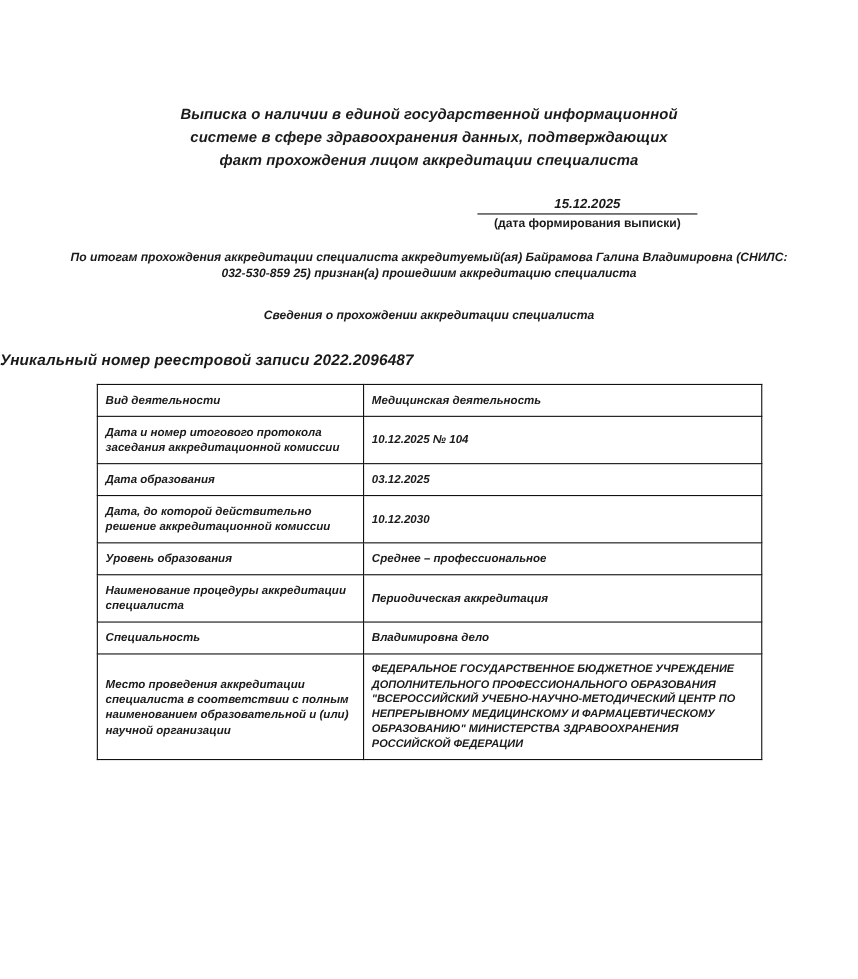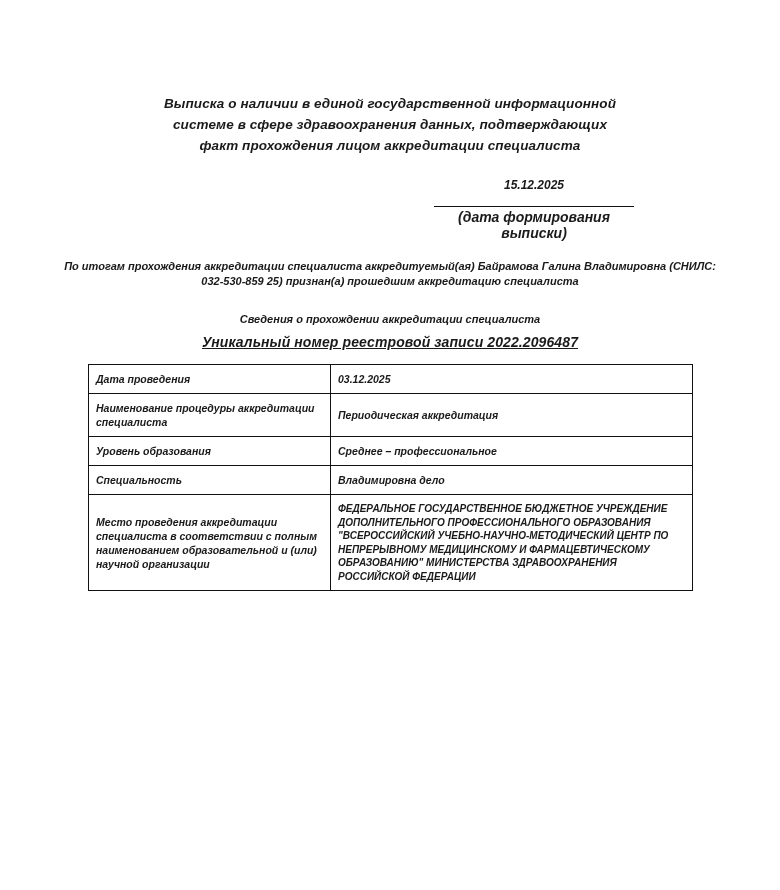--- a/index.html
+++ b/index.html
@@ -31,27 +31,26 @@
   
   .date-block {
     width: 200px;
     margin: 22px 146px 0 auto;
     text-align: center;
   }
   .date-value {
     font-size: 12px;
     font-weight: bold;
     font-style: italic;
-    padding-bottom: 14px;
+    padding-bottom: 2px;
     border-bottom: 1.6px solid #111111;
   }
   .date-caption {
-    font-size: 14px;
+    font-size: 11px;
     font-weight: bold;
-    font-style: italic;
     padding-top: 2px;
   }
   
   .intro {
     margin: 18px auto 16px auto;
     width: 672px;
     text-align: center;
     font-size: 11px;
     font-weight: bold;
     font-style: italic;
@@ -60,27 +59,25 @@
   
   .section-heading {
     margin-top: 24px;
     text-align: center;
     font-size: 11px;
     font-weight: bold;
     font-style: italic;
   }
   
   .registry-number {
-    margin-top: 9px;
-    text-align: center;
+    margin-top: 26px;
     font-size: 14px;
     font-weight: bold;
     font-style: italic;
     letter-spacing: 0.1px;
-    text-decoration: underline;
   }
   
   .acc-table {
     margin: 14px 0 0 88px;
     width: 604px;
     border-collapse: collapse;
     table-layout: fixed;
   }
   .acc-table td {
     border: 1.6px solid #111111;
@@ -109,30 +106,42 @@
 
   <p class="intro">По итогам прохождения аккредитации специалиста аккредитуемый(ая) Байрамова Галина Владимировна (СНИЛС: 032-530-859 25) признан(а) прошедшим аккредитацию специалиста</p>
 
   <div class="section-heading">Сведения о прохождении аккредитации специалиста</div>
 
   <div class="registry-number">Уникальный номер реестровой записи 2022.2096487</div>
 
   <table class="acc-table">
     <tbody id="acc-table-body">
         <tr>
-          <td class="cell-label">Дата проведения</td>
+          <td class="cell-label">Вид деятельности</td>
+          <td class="cell-value">Медицинская деятельность</td>
+        </tr>
+        <tr>
+          <td class="cell-label">Дата и номер итогового протокола заседания аккредитационной комиссии</td>
+          <td class="cell-value">10.12.2025 № 104</td>
+        </tr>
+        <tr>
+          <td class="cell-label">Дата образования</td>
           <td class="cell-value">03.12.2025</td>
+        </tr>
+        <tr>
+          <td class="cell-label">Дата, до которой действительно решение аккредитационной комиссии</td>
+          <td class="cell-value">10.12.2030</td>
+        </tr>
+        <tr>
+          <td class="cell-label">Уровень образования</td>
+          <td class="cell-value">Среднее – профессиональное</td>
         </tr>
         <tr>
           <td class="cell-label">Наименование процедуры аккредитации специалиста</td>
           <td class="cell-value">Периодическая аккредитация</td>
-        </tr>
-        <tr>
-          <td class="cell-label">Уровень образования</td>
-          <td class="cell-value">Среднее – профессиональное</td>
         </tr>
         <tr>
           <td class="cell-label">Специальность</td>
           <td class="cell-value">Владимировна дело</td>
         </tr>
         <tr>
           <td class="cell-label">Место проведения аккредитации специалиста в соответствии с полным наименованием образовательной и (или) научной организации</td>
           <td class="cell-value">ФЕДЕРАЛЬНОЕ ГОСУДАРСТВЕННОЕ БЮДЖЕТНОЕ УЧРЕЖДЕНИЕ ДОПОЛНИТЕЛЬНОГО ПРОФЕССИОНАЛЬНОГО ОБРАЗОВАНИЯ "ВСЕРОССИЙСКИЙ УЧЕБНО-НАУЧНО-МЕТОДИЧЕСКИЙ ЦЕНТР ПО НЕПРЕРЫВНОМУ МЕДИЦИНСКОМУ И ФАРМАЦЕВТИЧЕСКОМУ ОБРАЗОВАНИЮ" МИНИСТЕРСТВА ЗДРАВООХРАНЕНИЯ РОССИЙСКОЙ ФЕДЕРАЦИИ</td>
         </tr>
       </tbody>

